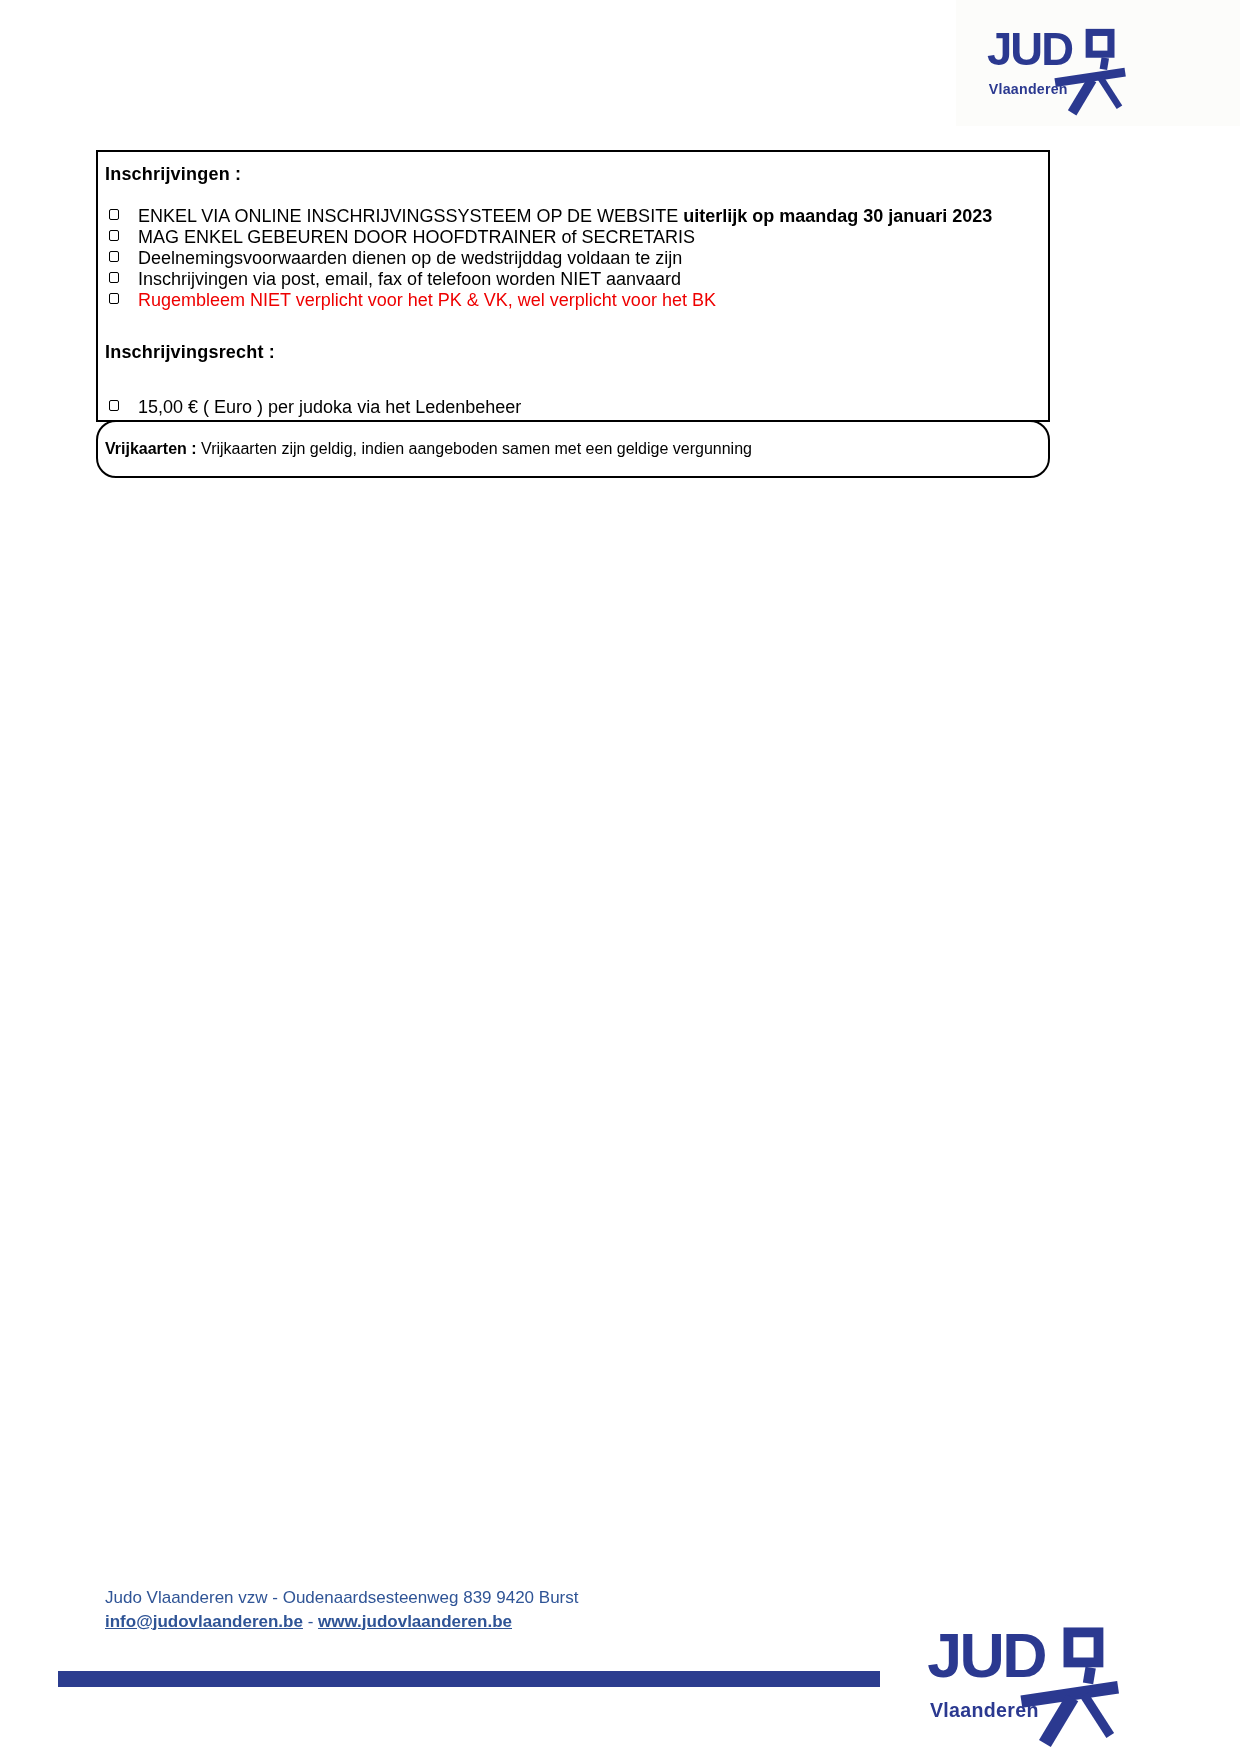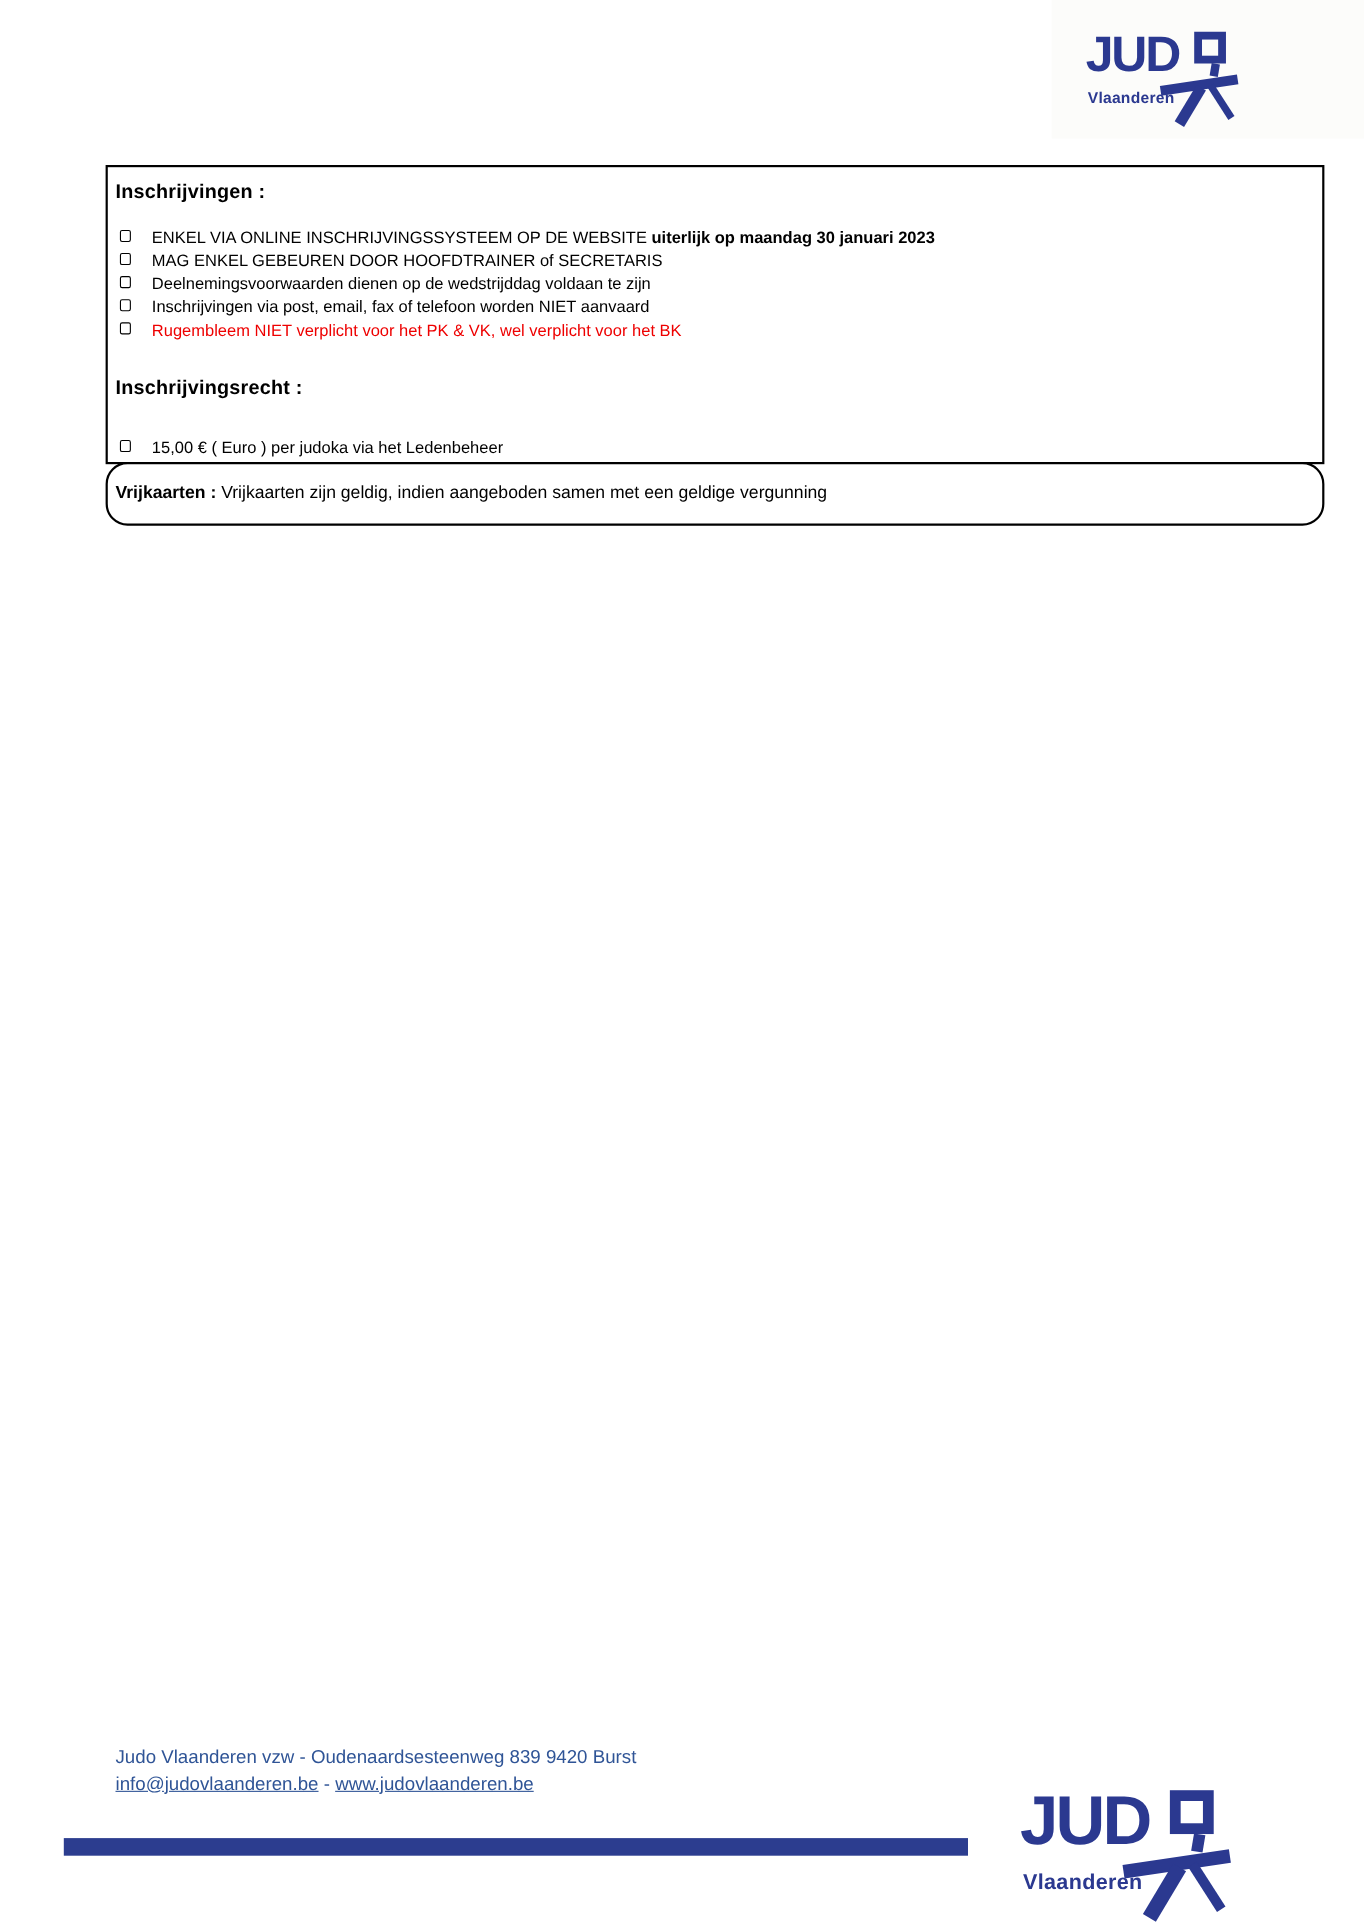--- a/index.html
+++ b/index.html
@@ -16,54 +16,54 @@
 
   
   .logo-bg{position:absolute;left:956px;top:0;width:284px;height:126px;background:#fcfcfa;}
 
   .logo{position:absolute;}
   .logo-top{left:986px;top:22px;width:142px;}
   .logo-bottom{left:926px;top:1618px;width:196px;}
 
   
   .box{
-    position:absolute;left:96px;width:1108px;border:2px solid #000;box-sizing:border-box;background:#fff;
+    position:absolute;left:96px;width:954px;border:2px solid #000;box-sizing:border-box;background:#fff;
   }
   .box-registration{top:150px;height:272px;}
   .box-freetickets{top:420px;height:58px;border-radius:20px;}
 
   .h-doc{
     font-size:18px;font-weight:bold;letter-spacing:.2px;margin:0;
   }
   .reg-heading{margin:12px 0 0 7px;}
   .fee-heading{margin:31px 0 0 7px;}
 
   .bullet-list{margin-top:21px;}
   .bullet-row{display:flex;align-items:flex-start;height:21px;margin-left:11px;}
   .cb{
     flex:0 0 auto;width:10px;height:11px;border:1.6px solid #000;border-radius:2px;
     margin-top:3px;margin-right:19px;box-sizing:border-box;background:#fff;
   }
-  .bullet-text{font-size:15px;line-height:21px;white-space:nowrap;}
+  .bullet-text{font-size:18px;line-height:21px;white-space:nowrap;}
   .bullet-text b{font-weight:bold;}
   .red-bold{color:var(--red);font-weight:normal;}
 
   .fee-row{margin-top:34px;}
 
   .ft-line{
     margin:16px 0 0 7px;font-size:16px;line-height:21px;white-space:nowrap;
   }
   .ft-line .lbl{font-weight:bold;}
 
   
   .footer{
     position:absolute;left:105px;top:1586px;color:var(--footer-blue);
     font-size:17px;line-height:23.5px;white-space:nowrap;
   }
-  .footer a,.footer .link{color:var(--footer-blue);text-decoration:underline;cursor:pointer;}
+  .footer a,.footer .link{color:var(--footer-blue);text-decoration:underline;cursor:pointer;font-weight:bold;}
   .footer-bar{
     position:absolute;left:58px;top:1671px;width:822px;height:16px;background:#2c3d8f;
   }
 
   svg .brand{fill:var(--blue);}
   svg .stroke{stroke:var(--blue);fill:none;}
 </style>
 </head>
 <body>
 

